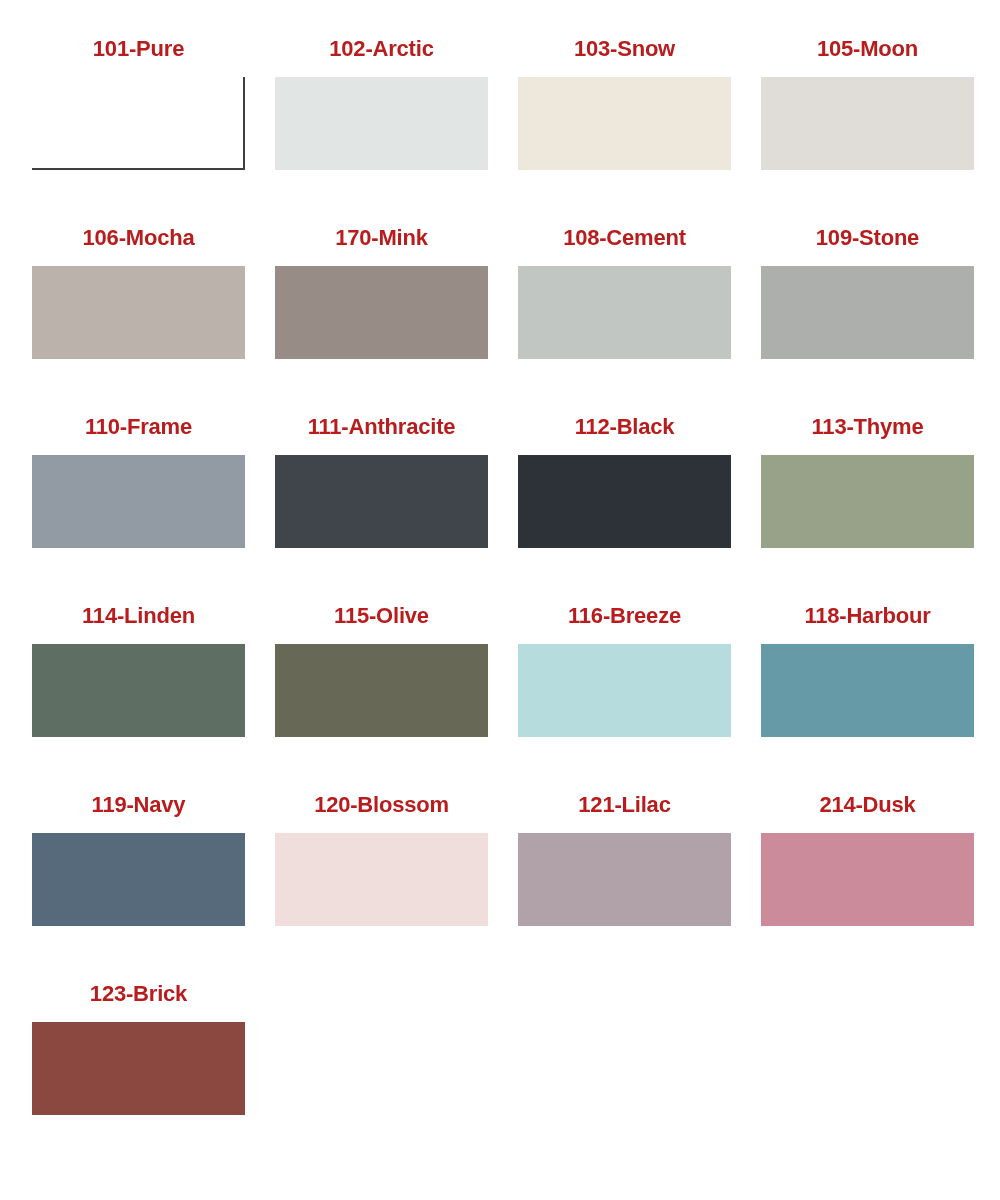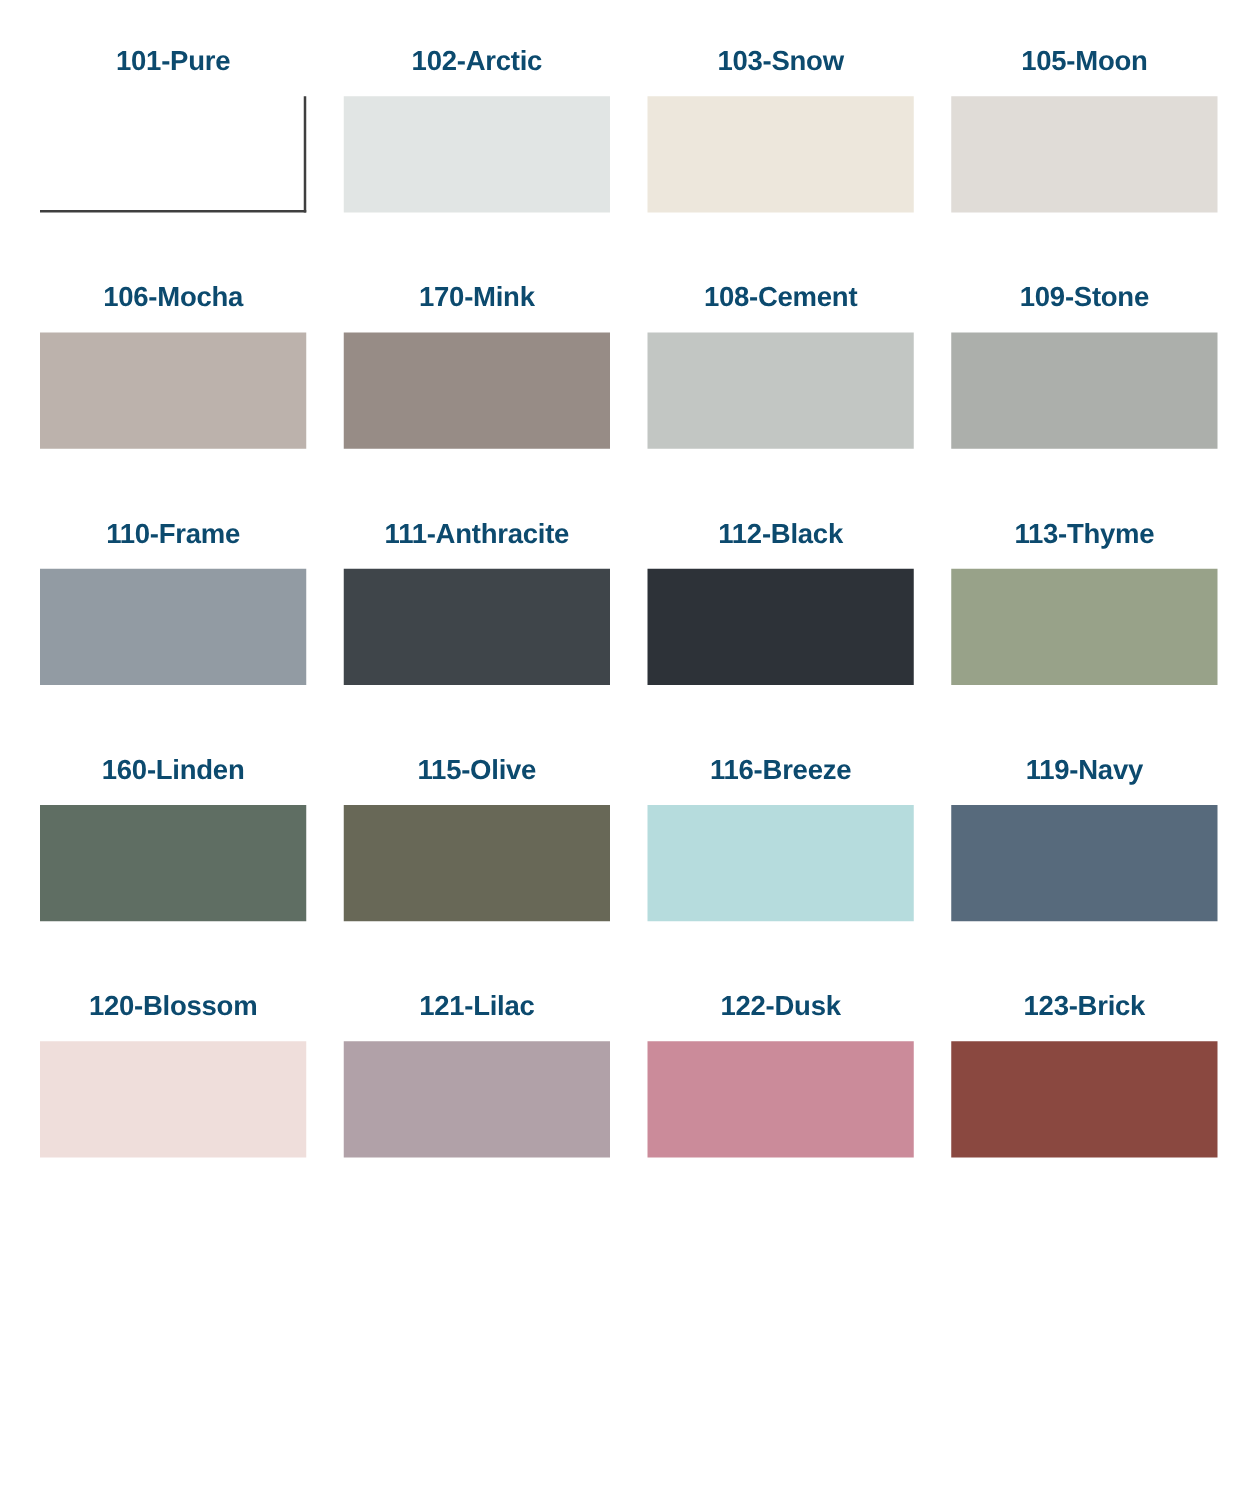--- a/index.html
+++ b/index.html
@@ -32,21 +32,21 @@
     display: flex;
     flex-direction: column;
     align-items: center;
   }
   .swatch-cell.empty {
     visibility: hidden;
   }
   .swatch-label {
     font-size: 22px;
     font-weight: bold;
-    color: #0c4a6e;
+    color: #b91c1c;
     letter-spacing: -0.2px;
     line-height: 1;
     height: 30px;
     display: flex;
     align-items: center;
     justify-content: center;
     white-space: nowrap;
     user-select: none;
   }
   .swatch-chip {
@@ -106,45 +106,49 @@
     </div>
     <div class="swatch-cell">
       <div class="swatch-label">112-Black</div>
       <div class="swatch-chip" style="background-color: rgb(45, 50, 56);"></div>
     </div>
     <div class="swatch-cell">
       <div class="swatch-label">113-Thyme</div>
       <div class="swatch-chip" style="background-color: rgb(152, 162, 137);"></div>
     </div>
     <div class="swatch-cell">
-      <div class="swatch-label">160-Linden</div>
+      <div class="swatch-label">114-Linden</div>
       <div class="swatch-chip" style="background-color: rgb(95, 110, 99);"></div>
     </div>
     <div class="swatch-cell">
       <div class="swatch-label">115-Olive</div>
       <div class="swatch-chip" style="background-color: rgb(104, 104, 87);"></div>
     </div>
     <div class="swatch-cell">
       <div class="swatch-label">116-Breeze</div>
       <div class="swatch-chip" style="background-color: rgb(182, 220, 221);"></div>
+    </div>
+    <div class="swatch-cell">
+      <div class="swatch-label">118-Harbour</div>
+      <div class="swatch-chip" style="background-color: rgb(102, 154, 166);"></div>
     </div>
     <div class="swatch-cell">
       <div class="swatch-label">119-Navy</div>
       <div class="swatch-chip" style="background-color: rgb(87, 106, 124);"></div>
     </div>
     <div class="swatch-cell">
       <div class="swatch-label">120-Blossom</div>
       <div class="swatch-chip" style="background-color: rgb(239, 222, 219);"></div>
     </div>
     <div class="swatch-cell">
       <div class="swatch-label">121-Lilac</div>
       <div class="swatch-chip" style="background-color: rgb(177, 161, 168);"></div>
     </div>
     <div class="swatch-cell">
-      <div class="swatch-label">122-Dusk</div>
+      <div class="swatch-label">214-Dusk</div>
       <div class="swatch-chip" style="background-color: rgb(203, 139, 154);"></div>
     </div>
     <div class="swatch-cell">
       <div class="swatch-label">123-Brick</div>
       <div class="swatch-chip" style="background-color: rgb(138, 72, 64);"></div>
     </div>
     <div class="swatch-cell empty"></div>
   </div>
 
 </body></html>

